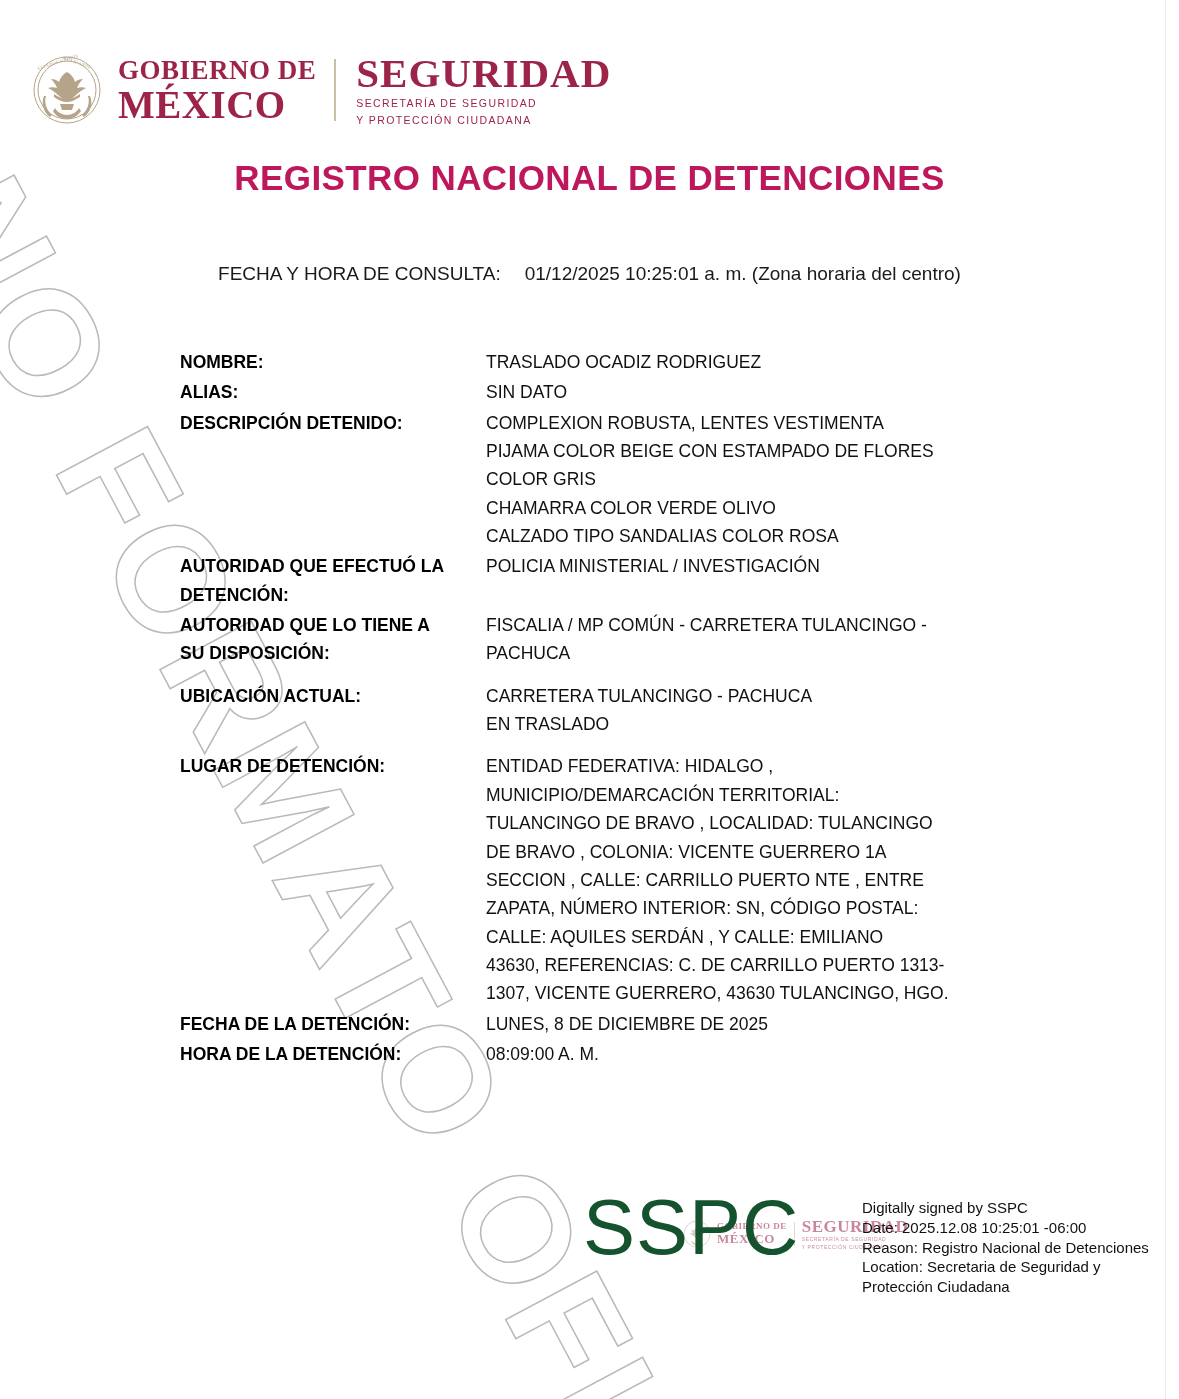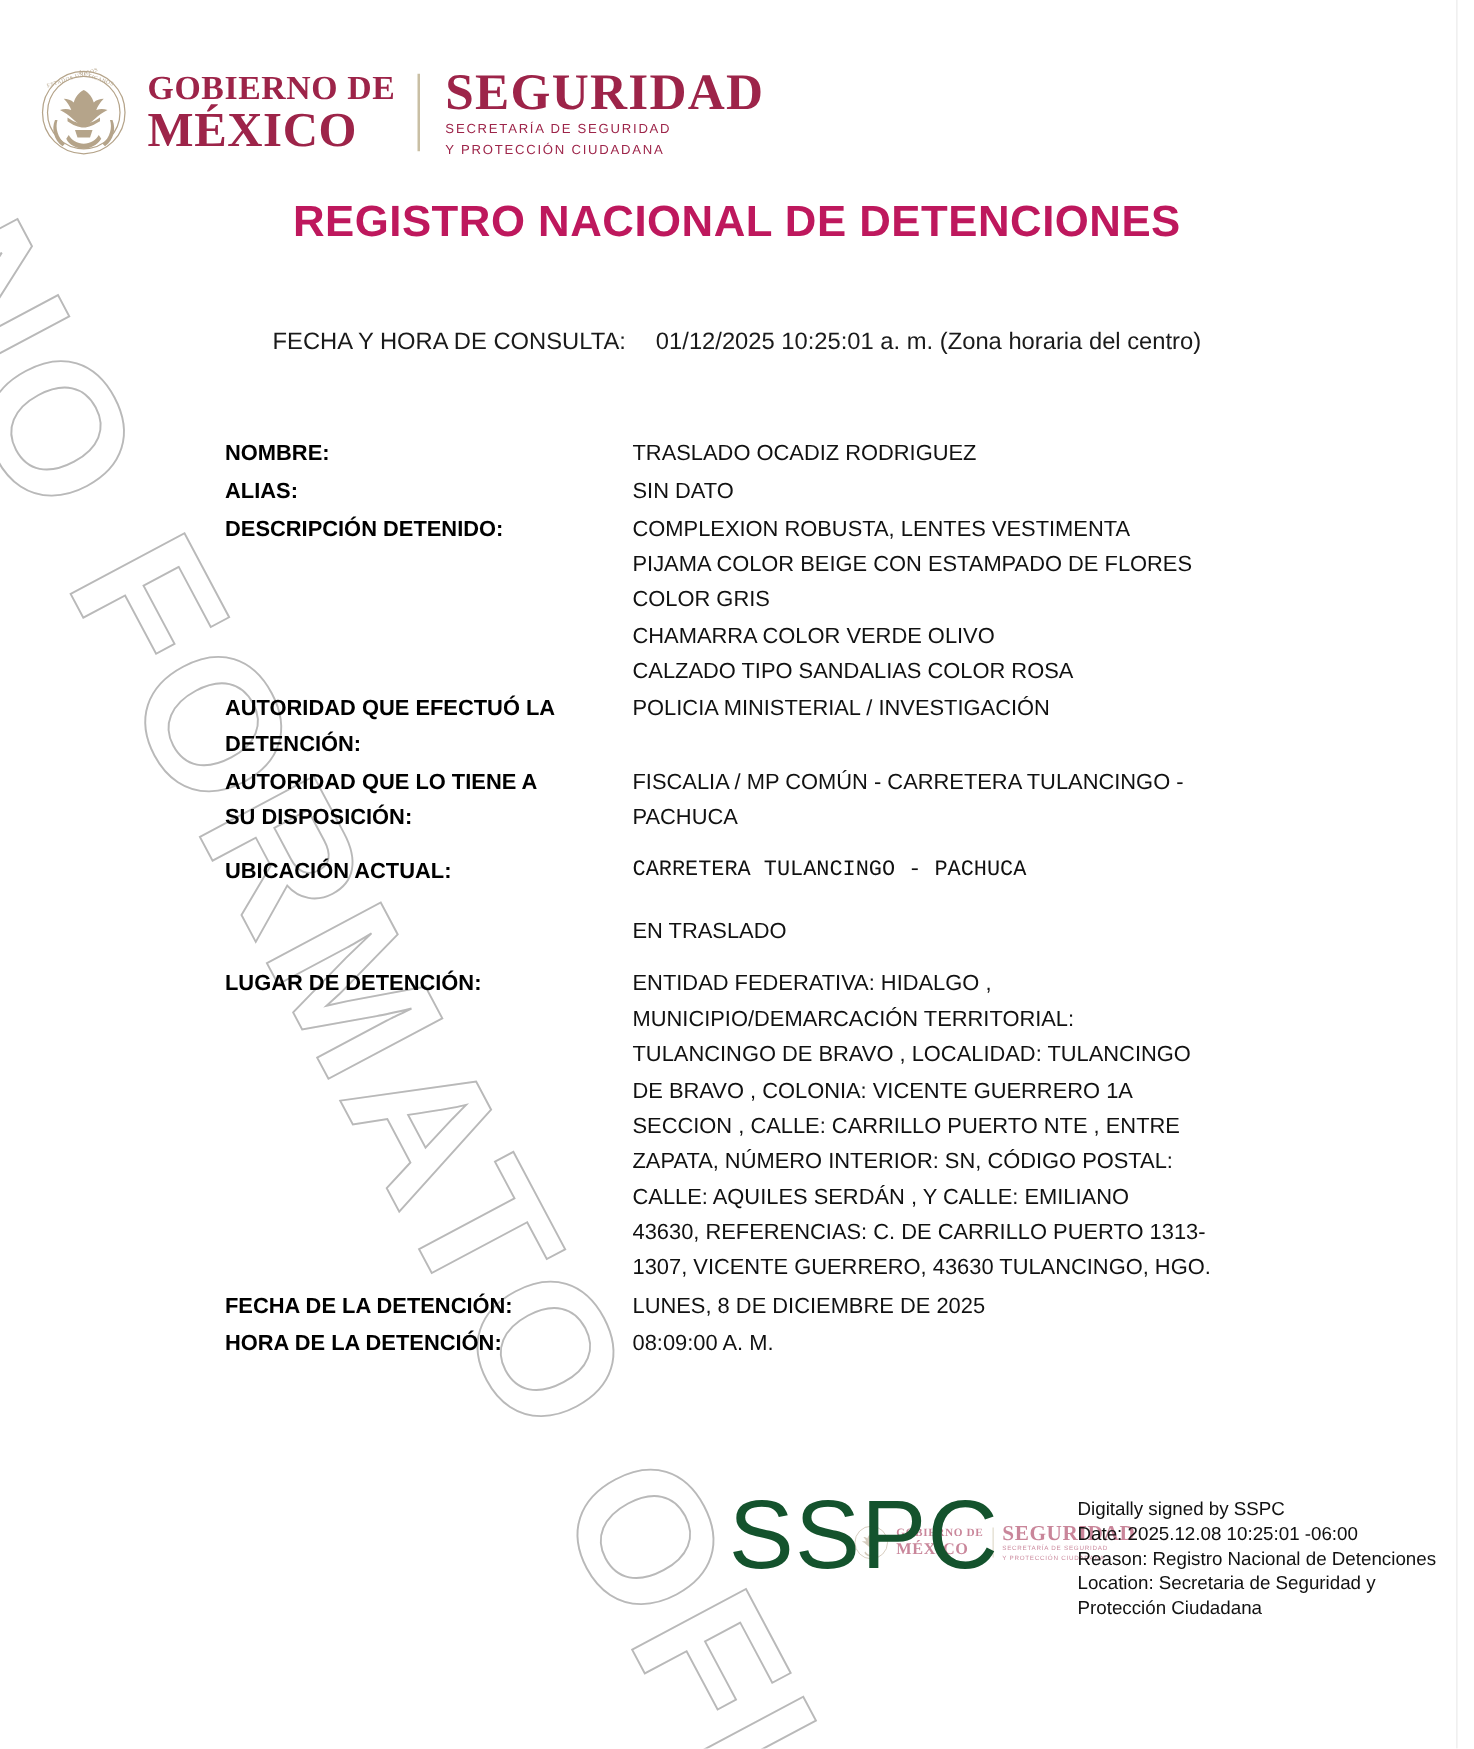--- a/index.html
+++ b/index.html
@@ -151,21 +151,20 @@
     position: absolute;
     left: 180px;
     top: 348px;
     width: 830px;
     z-index: 10;
   }
   .field-row {
     display: flex;
     align-items: flex-start;
     margin-bottom: 7px;
-    gap: 20px;
   }
   .field-label {
     flex: 0 0 306px;
     font-size: 17.5px;
     font-weight: 700;
     line-height: 1.62;
     color: #000;
     padding-right: 4px;
     box-sizing: border-box;
   }
@@ -343,21 +342,21 @@
       </div>
       <div class="field-value">
         <span class="value-line">FISCALIA / MP COMÚN - CARRETERA TULANCINGO -</span>
         <span class="value-line">PACHUCA</span>
       </div>
     </div>
 
     <div class="field-row row-gap-lg">
       <div class="field-label">UBICACIÓN ACTUAL:</div>
       <div class="field-value">
-        <span class="value-line" style="display:block;margin-bottom:20px;font-family:Liberation Mono, monospace;">CARRETERA TULANCINGO - PACHUCA</span>
+        <span class="value-line" style="display:block;">CARRETERA TULANCINGO - PACHUCA</span>
         <span class="value-line">EN TRASLADO</span>
       </div>
     </div>
 
     <div class="field-row row-tight">
       <div class="field-label">LUGAR DE DETENCIÓN:</div>
       <div class="field-value">
         <span class="value-line">ENTIDAD FEDERATIVA: HIDALGO ,</span>
         <span class="value-line">MUNICIPIO/DEMARCACIÓN TERRITORIAL:</span>
         <span class="value-line">TULANCINGO DE BRAVO , LOCALIDAD: TULANCINGO</span>

